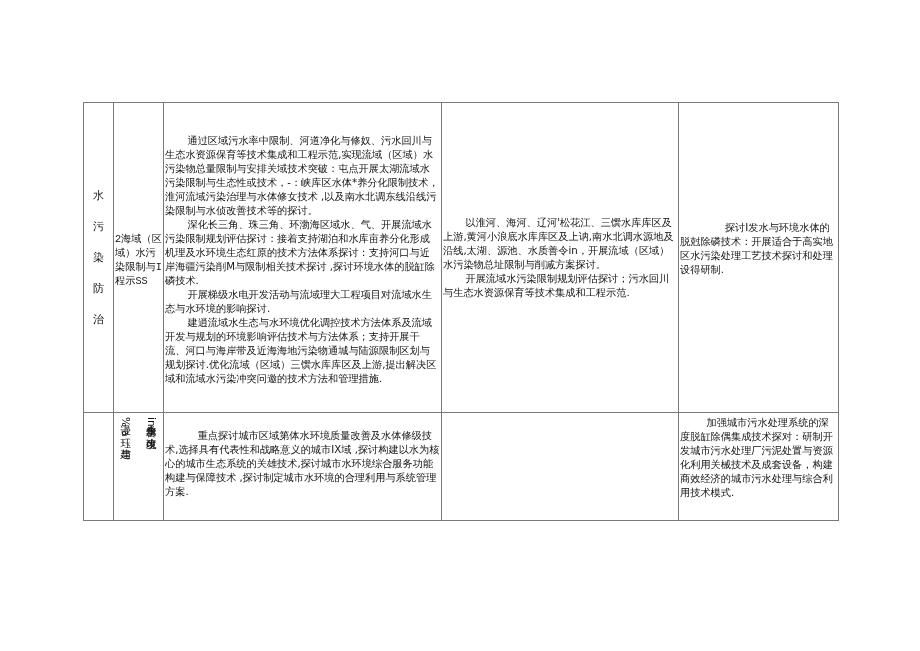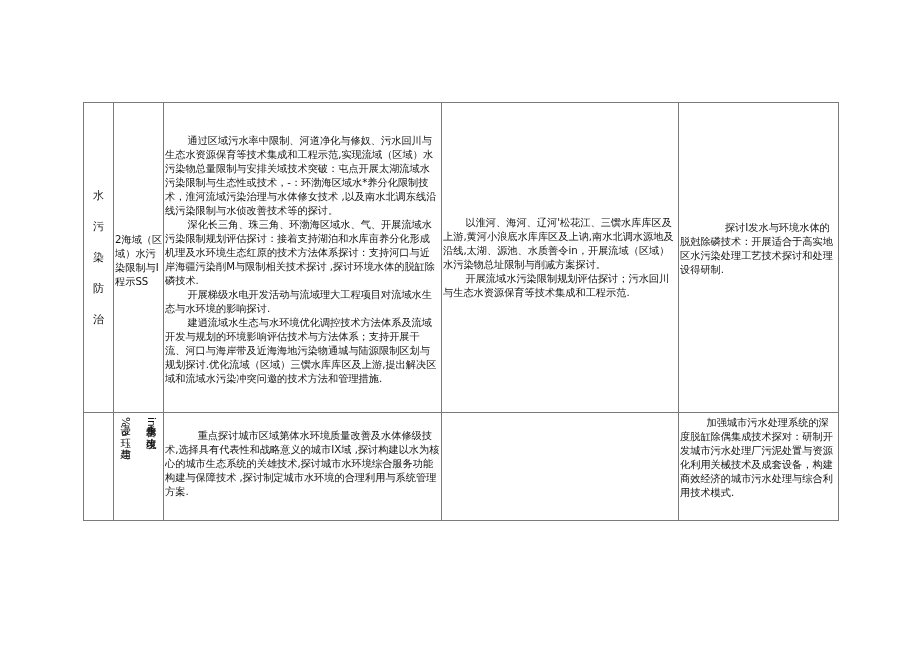--- a/index.html
+++ b/index.html
@@ -31,25 +31,25 @@
   <tbody>
       <tr class="row1">
     <td class="cat">
       <span>水</span>
       <span>污</span>
       <span>染</span>
       <span>防</span>
       <span>治</span>
     </td>
     <td class="sub">
-      <div style="padding-top:6px;">2海域（区域）水污染限制与I程示SS</div>
+      <div style="padding-top:6px;font-family:Liberation Mono, monospace;">2海域（区域）水污染限制与I程示SS</div>
     </td>
     <td>
       <div class="cell-text" style="padding-top:4px;">
-        <p class="para">通过区域污水率中限制、河道净化与修奴、污水回川与生态水资源保育等技术集成和工程示范,实现流域（区域）水污染物总量限制与安排关域技术突破：屯点开展太湖流域水污染限制与生态性或技术，-：环渤海区域水*养分化限制技术，淮河流域污染治理与水体修女技术 ,以及南水北调东线沿线污染限制与水侦改善技术等的探讨。</p>
+        <p class="para">通过区域污水率中限制、河道净化与修奴、污水回川与生态水资源保育等技术集成和工程示范,实现流域（区域）水污染物总量限制与安排关域技术突破：屯点开展太湖流域水污染限制与生态性或技术，-：峡库区水体*养分化限制技术，淮河流域污染治理与水体修女技术 ,以及南水北调东线沿线污染限制与水侦改善技术等的探讨。</p>
         <p class="para">深化长三角、珠三角、环渤海区域水、气、开展流域水污染限制规划评估探讨：接着支持湖泊和水库亩养分化形成机理及水环境生态红原的技术方法体系探讨：支持河口与近岸海疆污染削M与限制相关技术探讨 ,探讨环境水体的脱缸除磷技术.</p>
         <p class="para">开展梯级水电开发活动与流域理大工程项目对流域水生态与水环境的影响探讨.</p>
         <p class="para">建逍流域水生态与水环境优化调控技术方法体系及流域开发与规划的环境影响评估技术与方法体系；支持开展干流、河口与海岸带及近海海地污染物通城与陆源限制区划与规划探讨.优化流域（区域）三馔水库库区及上游,提出解决区域和流域水污染冲突问邀的技术方法和管理措施.</p>
       </div>
     </td>
     <td>
       <div class="cell-text">
         <p class="para">以淮河、海河、辽河'松花江、三馔水库库区及上游,黄河小浪底水库库区及上讷,南水北调水源地及沿线,太湖、源池、水质善令in，开展流域（区域）水污染物总址限制与削减方案探讨。</p>
         <p class="para">开展流域水污染限制规划评估探讨；污水回川与生态水资源保育等技术集成和工程示范.</p>
       </div>

